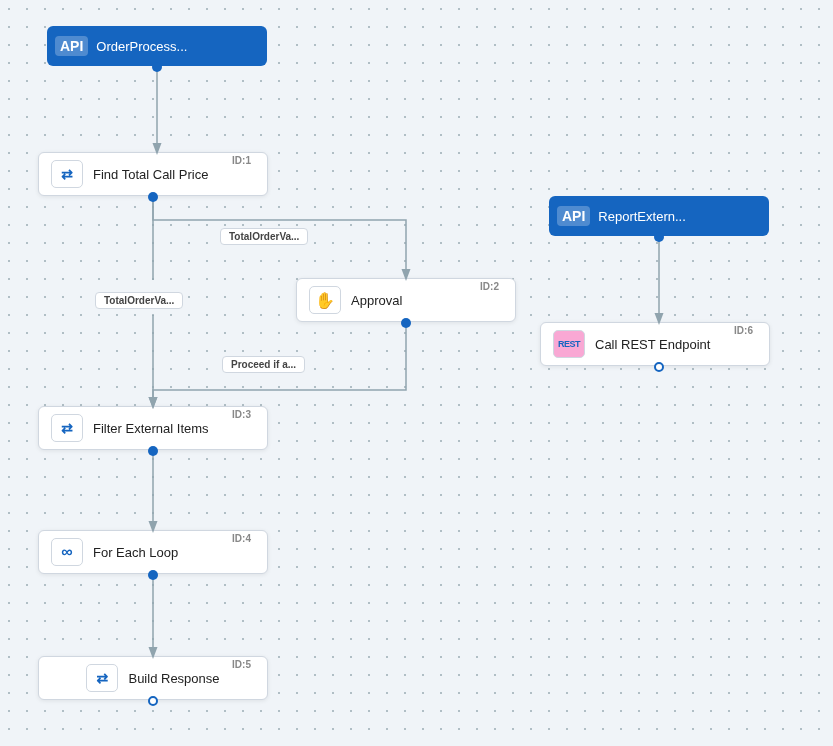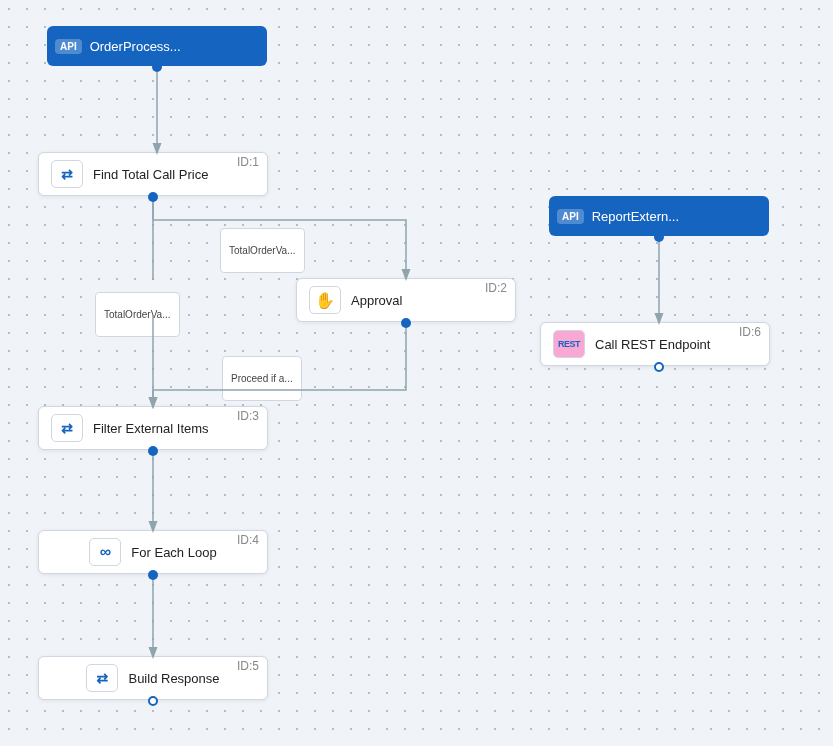--- a/index.html
+++ b/index.html
@@ -58,23 +58,24 @@
     .node-label {
       font-size: 13px;
       font-weight: 500;
       color: #222;
       white-space: nowrap;
     }
 
     .node-id {
       position: absolute;
       top: 2px;
-      right: 8px;
-      font-size: 12px;
+      right: 16px;
+      font-size: 10px;
       color: #888;
+      font-weight: bold;
     }
 
     
     .dot {
       position: absolute;
       width: 10px;
       height: 10px;
       border-radius: 50%;
       background: #1565c0;
       transform: translate(-50%, -50%);
@@ -91,43 +92,44 @@
       transform: translate(-50%, -50%);
       z-index: 10;
     }
 
     
     .edge-label {
       position: absolute;
       background: #fff;
       border: 1px solid #d0d7e0;
       border-radius: 4px;
-      padding: 16px 8px;
+      padding: 2px 8px;
       font-size: 10px;
       color: #444;
       white-space: nowrap;
+      font-weight: bold;
     }
 
     
     .start-node {
       position: absolute;
       background: #1565c0;
       border-radius: 6px;
       display: flex;
       align-items: center;
       padding: 0 14px 0 8px;
       height: 40px;
       color: white;
       min-width: 140px;
     }
     .start-node .api-badge {
       background: rgba(255,255,255,0.25);
       border-radius: 4px;
       padding: 2px 5px;
-      font-size: 10px;
+      font-size: 14px;
       font-weight: 700;
       margin-right: 8px;
     }
     .start-node .api-label {
       font-size: 13px;
       font-weight: 500;
     }
 
     svg.connections {
       position: absolute;
@@ -197,21 +199,21 @@
   <div class="dot" style="left:406px; top:323px;"></div>
 
   <div class="node" style="left:38px; top:406px; width:230px;">
     <span class="node-id">ID:3</span>
     <div class="node-icon filter" style="color:#1565c0; font-size:14px;">⇄</div>
     <span class="node-label">Filter External Items</span>
   </div>
 
   <div class="dot" style="left:153px; top:451px;"></div>
 
-  <div class="node" style="left:38px; top:530px; width:230px;justify-content:center;">
+  <div class="node" style="left:38px; top:530px; width:230px;">
     <span class="node-id">ID:4</span>
     <div class="node-icon loop" style="color:#1565c0; font-size:16px;">∞</div>
     <span class="node-label">For Each Loop</span>
   </div>
 
   <div class="dot" style="left:153px; top:575px;"></div>
 
   <div class="node" style="left:38px; top:656px; width:230px;justify-content:center;">
     <span class="node-id">ID:5</span>
     <div class="node-icon filter" style="color:#1565c0; font-size:14px;">⇄</div>

